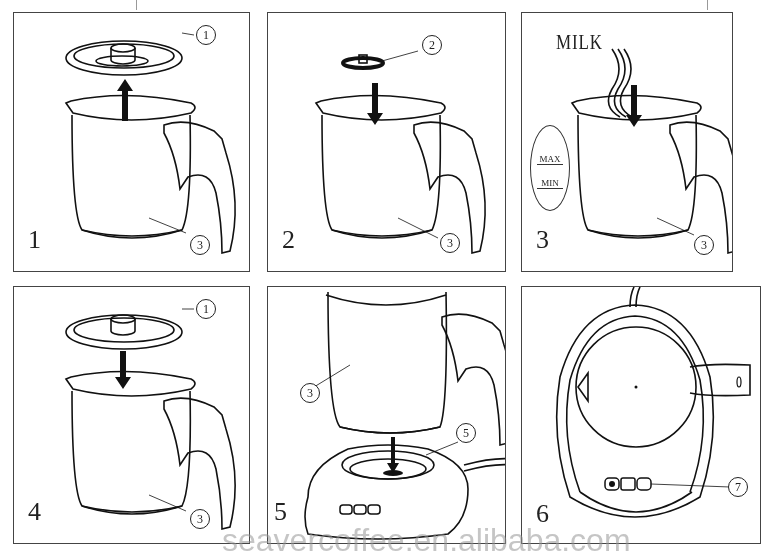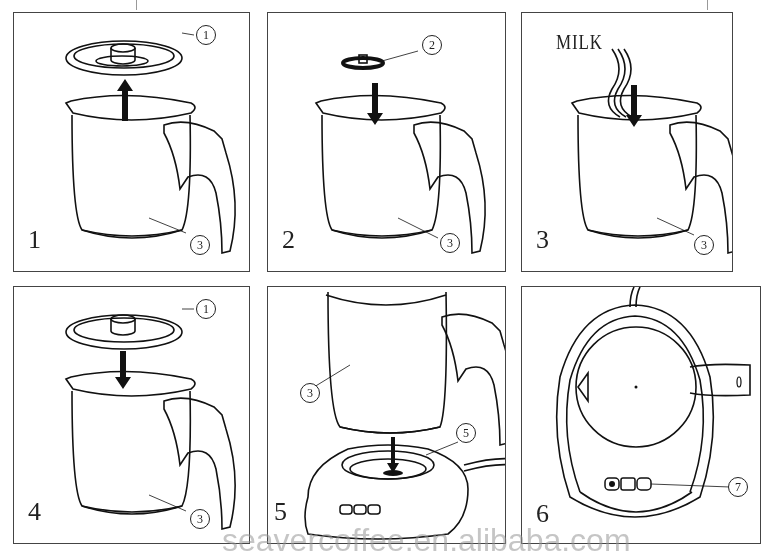--- a/index.html
+++ b/index.html
@@ -69,20 +69,24 @@
       <path d="M102 36 q14 20 0 40 q-10 18 8 28"></path>
       <path d="M50 90 l5 -2 q55 -12 120 2 q8 4 0 10 q-60 14 -118 0 z"></path>
       <path d="M56 102 q0 100 10 115 q50 16 100 0 q10 -20 8 -115"></path>
       <path d="M66 217 q50 12 100 0"></path>
       <path d="M148 112 q22 -8 50 6 l8 8 l4 14 q16 50 4 98 l-8 2 q0 -30 -6 -60 q-6 -24 -28 -16 l-8 12 q-4 -34 -16 -56 z"></path>
     </g>
     <path d="M109 72 v30 h-5 l8 12 l8 -12 h-5 v-30 z" fill="#111"></path>
     <line x1="135" y1="205" x2="172" y2="222" stroke="#111" stroke-width="0.8"></line>
   </svg>
   <div class="milk" style="left:34px;top:18px;">MILK</div>
+  <div class="maxmin" style="left:8px;top:112px;">
+    <span style="top:28px;">MAX</span>
+    <span style="top:52px;">MIN</span>
+  </div>
   <div class="callout" style="left:172px;top:222px;">3</div>
   <div class="step-num" style="left:14px;top:212px;">3</div>
 </div>
 
 <div class="panel" style="left:13px;top:286px;width:237px;height:258px;">
   <svg width="237" height="258">
     <g fill="none" stroke="#111" stroke-width="1.6">
       <ellipse cx="110" cy="45" rx="58" ry="17"></ellipse>
       <ellipse cx="110" cy="43" rx="50" ry="12"></ellipse>
       <path d="M97 32 v12 a12 4 0 0 0 24 0 v-12"></path>

